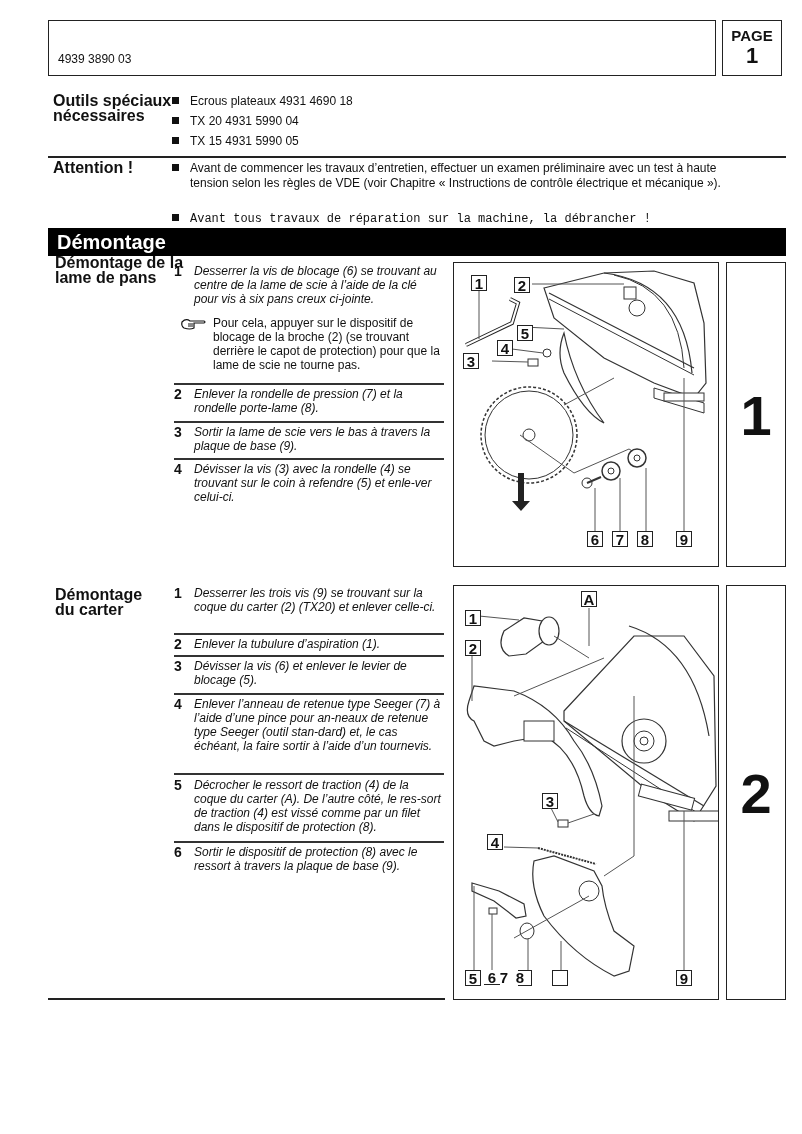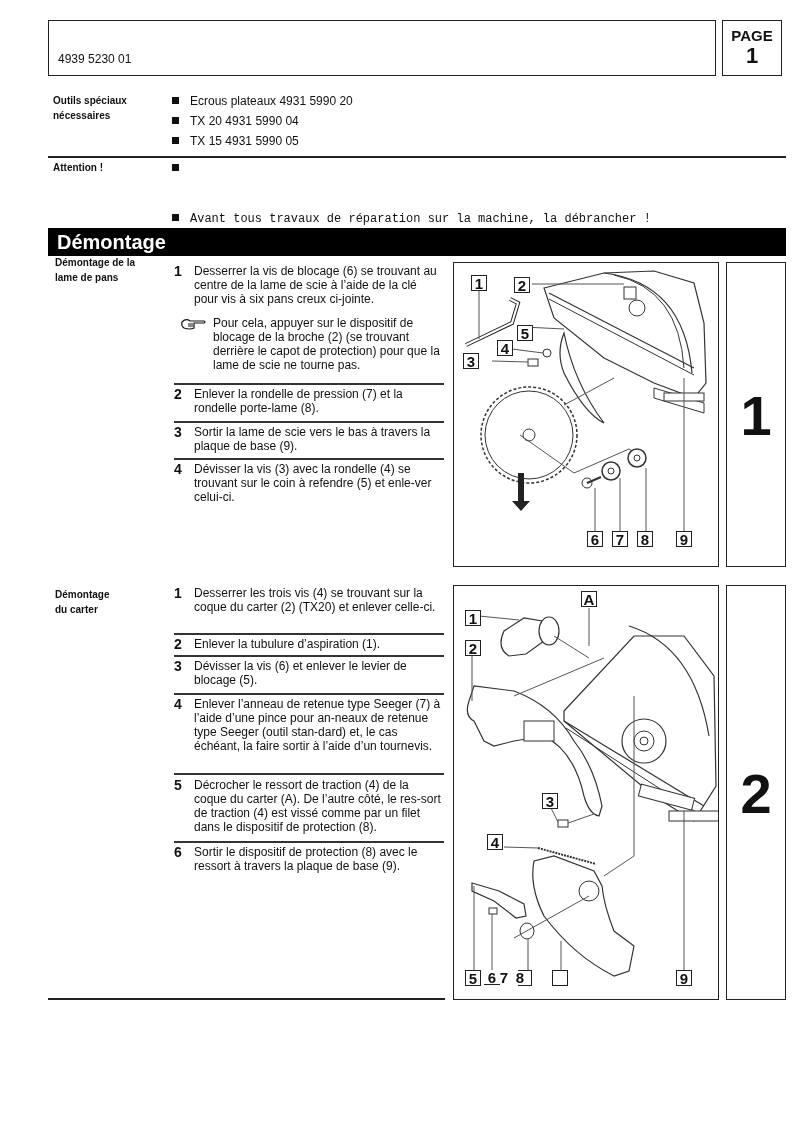--- a/index.html
+++ b/index.html
@@ -3,59 +3,59 @@
 <meta charset="utf-8">
 <style>
   html,body{margin:0;padding:0;background:#fff;}
   body{width:802px;height:1134px;position:relative;font-family:"Liberation Sans",sans-serif;color:#111;overflow:hidden;}
   .abs{position:absolute;}
   .hdr-box{left:48px;top:20px;width:668px;height:56px;border:1.5px solid #222;box-sizing:border-box;}
   .docnum{left:58px;top:52px;font-size:12px;}
   .page-box{left:722px;top:20px;width:60px;height:56px;border:1.5px solid #222;box-sizing:border-box;text-align:center;}
   .page-label{font-size:15px;font-weight:bold;margin-top:6px;display:block;}
   .page-num{font-size:22px;font-weight:bold;display:block;line-height:24px;}
-  .lbl{font-size:10px;font-weight:bold;line-height:15px;}
+  .lbl{font-size:16px;font-weight:bold;line-height:15px;}
   .bul{font-size:12px;line-height:15px;}
   .bul .sq{display:inline-block;width:7px;height:7px;background:#111;margin-right:10px;vertical-align:1px;}
   .bul-item{position:absolute;left:172px;}
   .bul-item .txt{position:absolute;left:18px;top:0;white-space:nowrap;}
   .rule{height:1.5px;background:#222;}
   .section-bar{left:48px;top:228px;width:738px;height:28px;background:#000;color:#fff;font-size:20px;font-weight:bold;padding-left:9px;box-sizing:border-box;line-height:28px;}
   .step{position:absolute;left:174px;width:270px;font-size:12px;line-height:14px;}
   .step .n{position:absolute;left:0;top:0;font-weight:bold;font-size:14px;}
-  .step .t{margin-left:20px;}
+  .step .t{margin-left:20px;font-style:italic;}
   .step-rule{position:absolute;left:174px;width:270px;height:1.5px;background:#333;}
   .fig-box{border:1.5px solid #222;box-sizing:border-box;background:#fff;}
   .num-box{border:1.5px solid #222;box-sizing:border-box;background:#fff;}
   .big-num{font-size:56px;font-weight:bold;text-align:center;position:absolute;left:0;right:0;}
   .callout{position:absolute;border:1.3px solid #222;background:#fff;font-size:15px;font-weight:bold;line-height:15px;text-align:center;height:16px;box-sizing:border-box;}
 </style>
 </head>
 <body>
 
 <div class="abs hdr-box"></div>
-<div class="abs docnum">4939 5230 01</div>
+<div class="abs docnum">4939 3890 03</div>
 <div class="abs page-box">
   <span class="page-label">PAGE</span>
   <span class="page-num">1</span>
 </div>
 
 <div class="abs lbl" style="left:53px;top:93px;">
   <div>Outils spéciaux</div>
   <div>nécessaires</div>
 </div>
-<div class="bul bul-item" style="top:94px;"><span class="sq"></span><span class="txt">Ecrous plateaux 4931 5990 20</span></div>
+<div class="bul bul-item" style="top:94px;"><span class="sq"></span><span class="txt">Ecrous plateaux 4931 4690 18</span></div>
 <div class="bul bul-item" style="top:114px;text-decoration:underline;"><span class="sq"></span><span class="txt">TX 20 4931 5990 04</span></div>
 <div class="bul bul-item" style="top:134px;"><span class="sq"></span><span class="txt">TX 15 4931 5990 05</span></div>
 
 <div class="abs rule" style="left:48px;top:156px;width:738px;"></div>
 
 <div class="abs lbl" style="left:53px;top:160px;">Attention !</div>
 <div class="bul bul-item" style="top:161px;"><span class="sq"></span>
-  <span class="txt"><br></span>
+  <span class="txt"><span>Avant de commencer les travaux d’entretien, effectuer un examen préliminaire avec un test à haute</span><br><span>tension selon les règles de VDE (voir Chapitre « Instructions de contrôle électrique et mécanique »).</span></span>
 </div>
 <div class="bul bul-item" style="top:212px;font-family:Liberation Mono, monospace;"><span class="sq"></span><span class="txt">Avant tous travaux de réparation sur la machine, la débrancher !</span></div>
 
 <div class="abs section-bar">Démontage</div>
 
 <div class="abs lbl" style="left:55px;top:255px;">
   <div>Démontage de la</div>
   <div>lame de pans</div>
 </div>
 
@@ -149,21 +149,21 @@
   <div class="big-num" style="top:120px;">1</div>
 </div>
 
 <div class="abs lbl" style="left:55px;top:587px;">
   <div>Démontage</div>
   <div>du carter</div>
 </div>
 
 <div class="step" style="top:586px;">
     <span class="n">1</span>
-    <div class="t">Desserrer les trois vis (4) se trouvant sur la coque du carter (2) (TX20) et enlever celle-ci.</div>
+    <div class="t">Desserrer les trois vis (9) se trouvant sur la coque du carter (2) (TX20) et enlever celle-ci.</div>
   </div>
 <div class="step-rule" style="top:633px;"></div>
 <div class="step" style="top:637px;">
     <span class="n">2</span>
     <div class="t">Enlever la tubulure d’aspiration (1).</div>
   </div>
 <div class="step-rule" style="top:655px;"></div>
 <div class="step" style="top:659px;">
     <span class="n">3</span>
     <div class="t">Dévisser la vis (6) et enlever le levier de blocage (5).</div>

